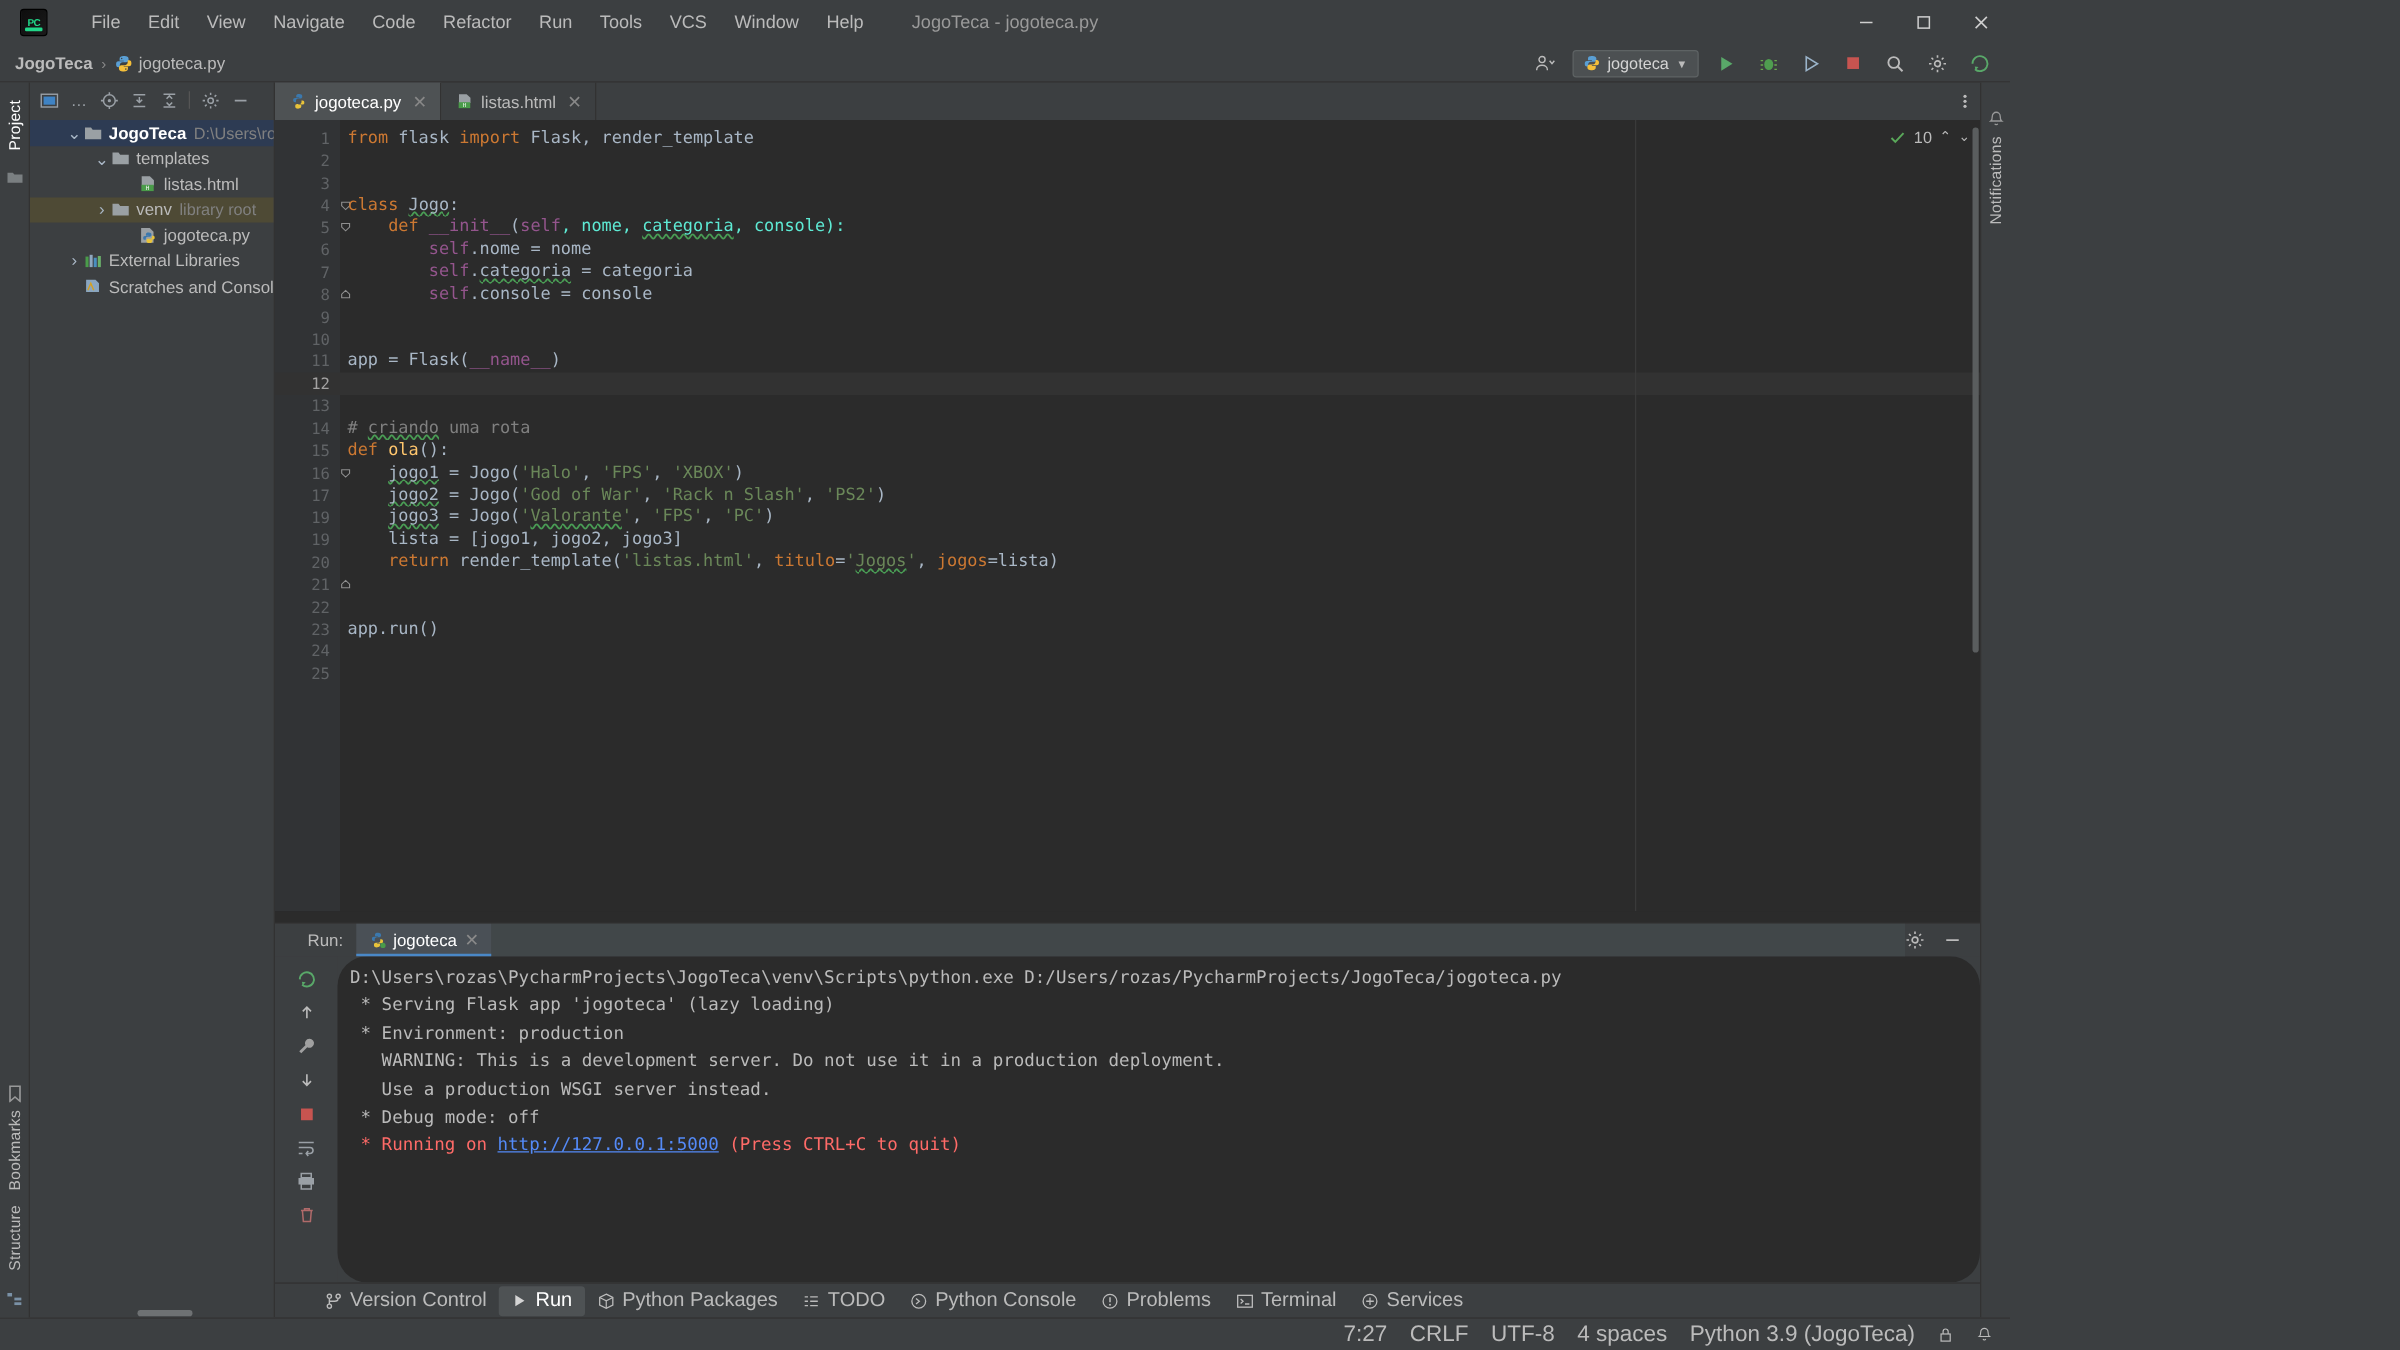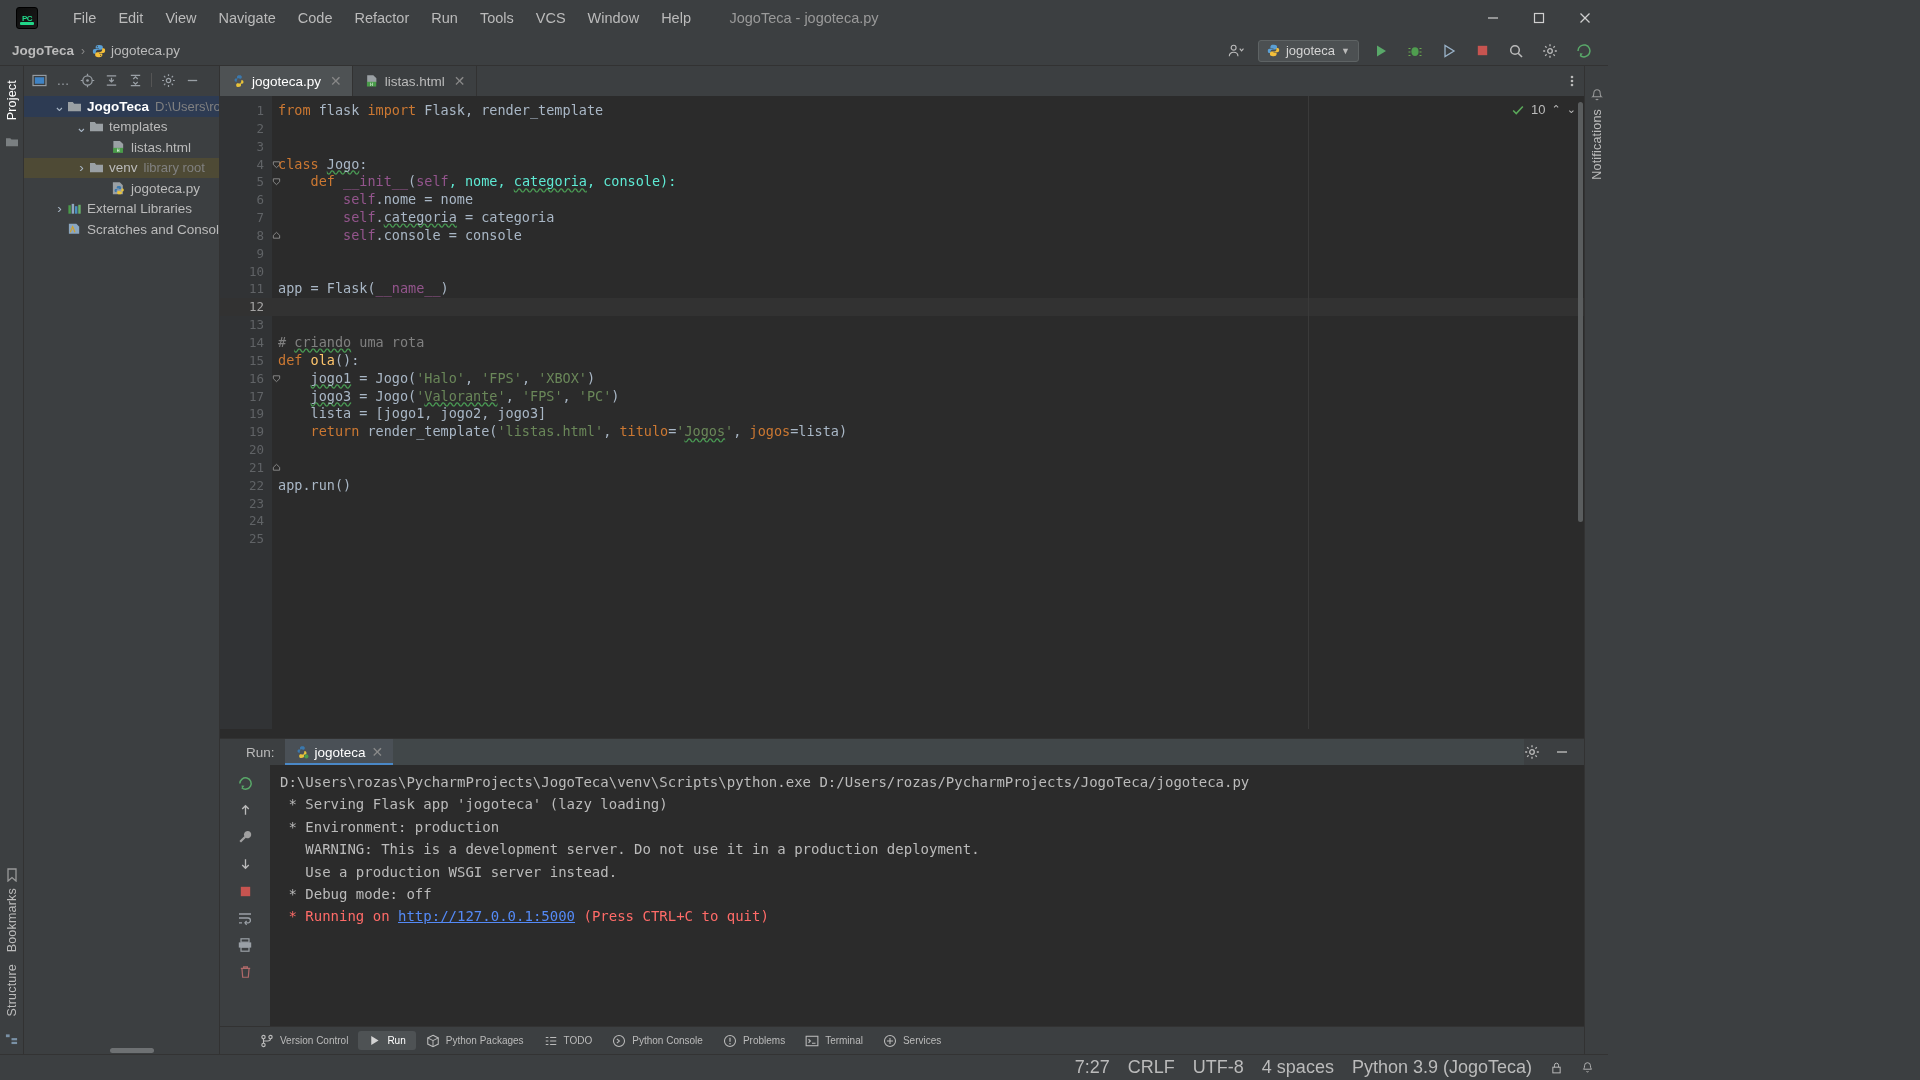--- a/index.html
+++ b/index.html
@@ -159,33 +159,33 @@
   .run-head .right { margin-left: auto; display: flex; align-items: center; gap: 14px; padding-right: 14px; }
 
   .run-body { display: flex; min-height: 0; }
   .run-gutter {
     width: 50px; flex: 0 0 50px; background: #3c3f41; display: flex; flex-direction: column;
     align-items: center; gap: 3px; padding-top: 6px;
   }
   .rg-ico { width: 26px; height: 24px; display: flex; align-items: center; justify-content: center; border-radius: 3px; }
   .console {
     flex: 1 1 auto; background: #2b2b2b; font-family: "DejaVu Sans Mono", monospace;
-    font-size: 14px; color: #bbbbbb; padding: 6px 0 6px 10px; overflow: hidden; min-width: 0;
+    font-size: 14px; color: #bbbbbb; padding: 6px 0 6px 10px; overflow: hidden; min-width: 0; border-radius: 24px;
   }
   .coline { height: 22.4px; line-height: 22.4px; white-space: pre; }
   .co-white { color: #bbbbbb; }
   .co-red { color: #ff6b68; }
   .co-link { color: #548af7; text-decoration: underline; }
 
   
   .bottombar {
     height: 28px; flex: 0 0 28px; background: #3c3f41; display: flex; align-items: center;
     gap: 0; padding-left: 30px; border-top: 1px solid #323232;
   }
-  .bbtn { display: flex; align-items: center; gap: 6px; font-size: 10px; color: #bbbbbb; padding: 3px 10px; border-radius: 3px; white-space: nowrap; }
+  .bbtn { display: flex; align-items: center; gap: 6px; font-size: 16px; color: #bbbbbb; padding: 3px 10px; border-radius: 3px; white-space: nowrap; }
   .bbtn.sel { background: #4e5254; color: #ffffff; }
 
   
   .statusbar {
     height: 26px; flex: 0 0 26px; background: #3c3f41; display: flex; align-items: center;
     justify-content: flex-end; gap: 18px; padding-right: 14px; font-size: 18px; color: #bbbbbb;
     border-top: 1px solid #333;
   }
 
   
@@ -559,20 +559,21 @@
             <div class="cline"><span class="punc">        </span><span class="self">self</span><span class="cls">.</span><span class="cls sq">categoria</span><span class="cls"> = categoria</span></div>
             <div class="cline"><span class="punc">        </span><span class="self">self</span><span class="cls">.console = console</span></div>
             <div class="cline">&nbsp;</div>
             <div class="cline">&nbsp;</div>
             <div class="cline"><span class="cls">app = Flask(</span><span class="self">__name__</span><span class="punc">)</span></div>
             <div class="cline cur">&nbsp;</div>
             <div class="cline">&nbsp;</div>
             <div class="cline"><span class="com"># </span><span class="com sq">criando</span><span class="com"> uma rota</span></div>
             <div class="cline"><span class="kw">def </span><span class="fn">ola</span><span class="punc">():</span></div>
             <div class="cline"><span class="punc">    </span><span class="cls sq">jogo1</span><span class="cls"> = Jogo(</span><span class="str">'Halo'</span><span class="punc">, </span><span class="str">'FPS'</span><span class="punc">, </span><span class="str">'XBOX'</span><span class="punc">)</span></div>
+            <div class="cline"><span class="punc">    </span><span class="cls sq">jogo2</span><span class="cls"> = Jogo(</span><span class="str">'God of War'</span><span class="punc">, </span><span class="str">'Rack n Slash'</span><span class="punc">, </span><span class="str">'PS2'</span><span class="punc">)</span></div>
             <div class="cline"><span class="punc">    </span><span class="cls sq">jogo3</span><span class="cls"> = Jogo(</span><span class="str">'</span><span class="str sq">Valorante</span><span class="str">'</span><span class="punc">, </span><span class="str">'FPS'</span><span class="punc">, </span><span class="str">'PC'</span><span class="punc">)</span></div>
             <div class="cline"><span class="cls">    lista = [jogo1, jogo2, jogo3]</span></div>
             <div class="cline"><span class="punc">    </span><span class="kw">return </span><span class="cls">render_template(</span><span class="str">'listas.html'</span><span class="punc">, </span><span class="kwarg">titulo</span><span class="punc">=</span><span class="str">'</span><span class="str sq">Jogos</span><span class="str">'</span><span class="punc">, </span><span class="kwarg">jogos</span><span class="cls">=lista)</span></div>
             <div class="cline">&nbsp;</div>
             <div class="cline">&nbsp;</div>
             <div class="cline"><span class="cls">app.run()</span></div>
             <div class="cline">&nbsp;</div>
           </div>
         <div class="insp">
           <span>

